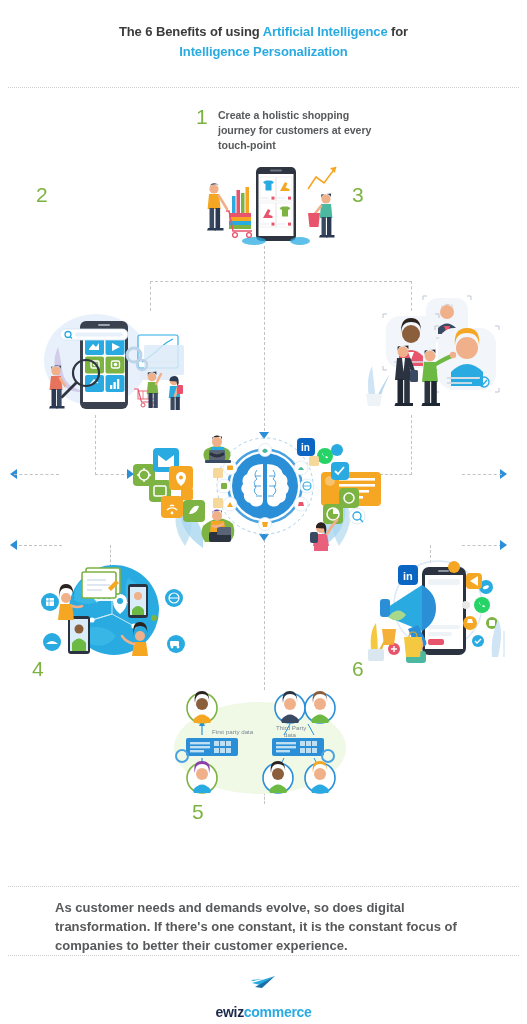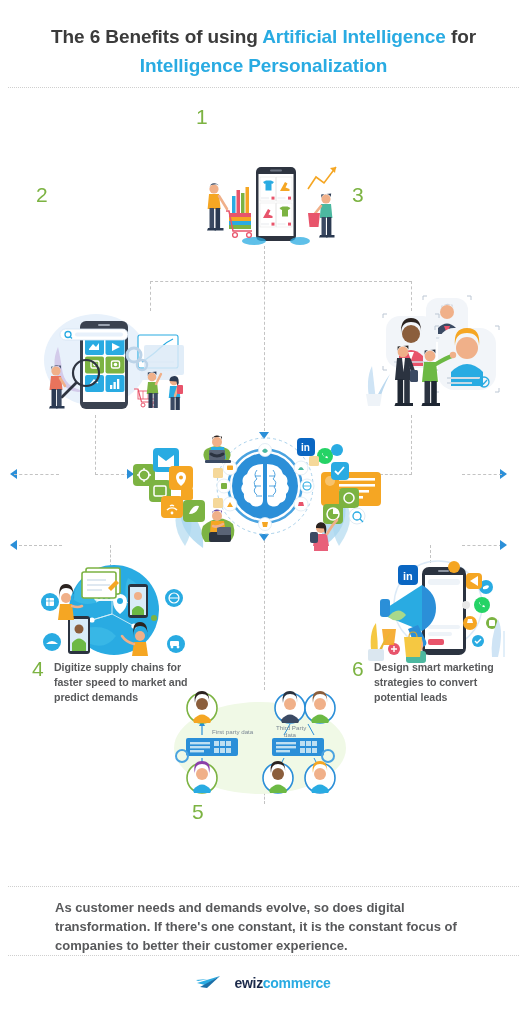--- a/index.html
+++ b/index.html
@@ -6,21 +6,21 @@
   html, body {
     width: 527px; height: 1024px;
     background: #ffffff;
     font-family: "Liberation Sans", sans-serif;
     overflow: hidden;
   }
   .page { position: relative; width: 527px; height: 1024px; background: #fff; }
 
   
   .header { padding: 22px 34px 0 34px; text-align: center; }
-  .title { font-size: 19px; font-weight: bold; color: #3b3b3b; line-height: 1.55; letter-spacing: -0.1px; }
+  .title { font-size: 13px; font-weight: bold; color: #3b3b3b; line-height: 1.55; letter-spacing: -0.1px; }
   .title .accent { color: #29abe2; }
 
   .rule { height: 0; border-top: 1px dotted #cfcfcf; margin: 0 4px; }
   .rule-top { position: absolute; left: 4px; right: 4px; top: 87px; }
   .rule-mid { position: absolute; left: 4px; right: 4px; top: 886px; }
   .rule-bot { position: absolute; left: 4px; right: 4px; top: 955px; }
 
   
   .benefit { position: absolute; display: flex; gap: 7px; align-items: flex-start; }
   .bnum { font-size: 21px; color: #7cb342; line-height: 1; font-weight: 400; flex: none; width: 15px; text-align: left; margin-top: -2px; }
@@ -42,21 +42,21 @@
   .arrow-left { border-top: 5px solid transparent; border-bottom: 5px solid transparent; border-right: 7px solid #2b8fd8; }
   .arrow-right { border-top: 5px solid transparent; border-bottom: 5px solid transparent; border-left: 7px solid #2b8fd8; }
 
   
   .illus { position: absolute; }
 
   
   .footer-note { position: absolute; left: 55px; top: 898px; width: 415px;
     font-size: 13px; line-height: 1.48; color: #58595b; font-weight: bold; }
   .logo-wrap { position: absolute; left: 0; right: 0; top: 974px; display: flex;
-    justify-content: center; align-items: center; gap: 12px; }
+    justify-content: center; align-items: center; gap: 12px; flex-direction: column; }
   .logo-text { font-size: 14px; font-weight: bold; letter-spacing: -0.3px; }
   .logo-ewiz { color: #1b2a4a; }
   .logo-commerce { color: #29abe2; }
 </style>
 </head>
 <body>
 
 <div class="page">
 
   <div class="header">
@@ -164,20 +164,21 @@
       <rect x="131" y="54" width="4.4" height="18" fill="#2b3a52"></rect>
       <path d="M124 72 h7.5 v2.4 h-8.5z" fill="#2b3a52"></path>
       <path d="M131 72 h7.5 v2.4 h-8.5z" fill="#2b3a52"></path>
       <path d="M125 43 l-8 10" stroke="#f0b089" stroke-width="2.6" fill="none" stroke-linecap="round"></path>
       <path d="M112 50 h12 l-1.5 14 h-9z" fill="#e8546b"></path>
     </g>
   </svg>
 
   <div class="benefit" id="b1">
     <div class="bnum">1</div>
+    <div class="btext">Create a holistic shopping journey for customers at every touch-point</div>
   </div>
 
   <div class="benefit" id="b2">
     <div class="bnum">2</div>
   </div>
 
   <div class="benefit" id="b3">
     <div class="bnum">3</div>
   </div>
 
@@ -567,26 +568,24 @@
     <path d="M136 104 q6 -26 0 -38 q-8 20 -6 38z" fill="#cfe4f5"></path>
     <g stroke="#cfe4f5" stroke-width="1.2" fill="none">
         <path d="M142 104 v-26 M132 104 v-20"></path>
       </g>
 
     <path d="M26 64 q10 -12 18 -2 q-8 10 -18 2z" fill="#a8d98a"></path>
   </svg>
 
   <div class="benefit" id="b4">
     <div class="bnum">4</div>
-    <div class="btext">Digitize supply chains for faster speed to market and predict demands</div>
   </div>
 
   <div class="benefit" id="b6">
     <div class="bnum">6</div>
-    <div class="btext">Design smart marketing strategies to convert potential leads</div>
   </div>
 
   <svg class="illus" style="left:172px; top:690px;" width="176" height="108" viewBox="0 0 176 108">
     <ellipse cx="88" cy="58" rx="86" ry="46" fill="#f0f9e6"></ellipse>
 
     <rect x="14" y="48" width="52" height="18" rx="2" fill="#2b8fd8"></rect>
     <g fill="#bfe0f2">
         <rect x="18" y="52" width="20" height="2.4"></rect>
         <rect x="18" y="56" width="20" height="2.4"></rect>
         <rect x="18" y="60" width="14" height="2.4"></rect>

